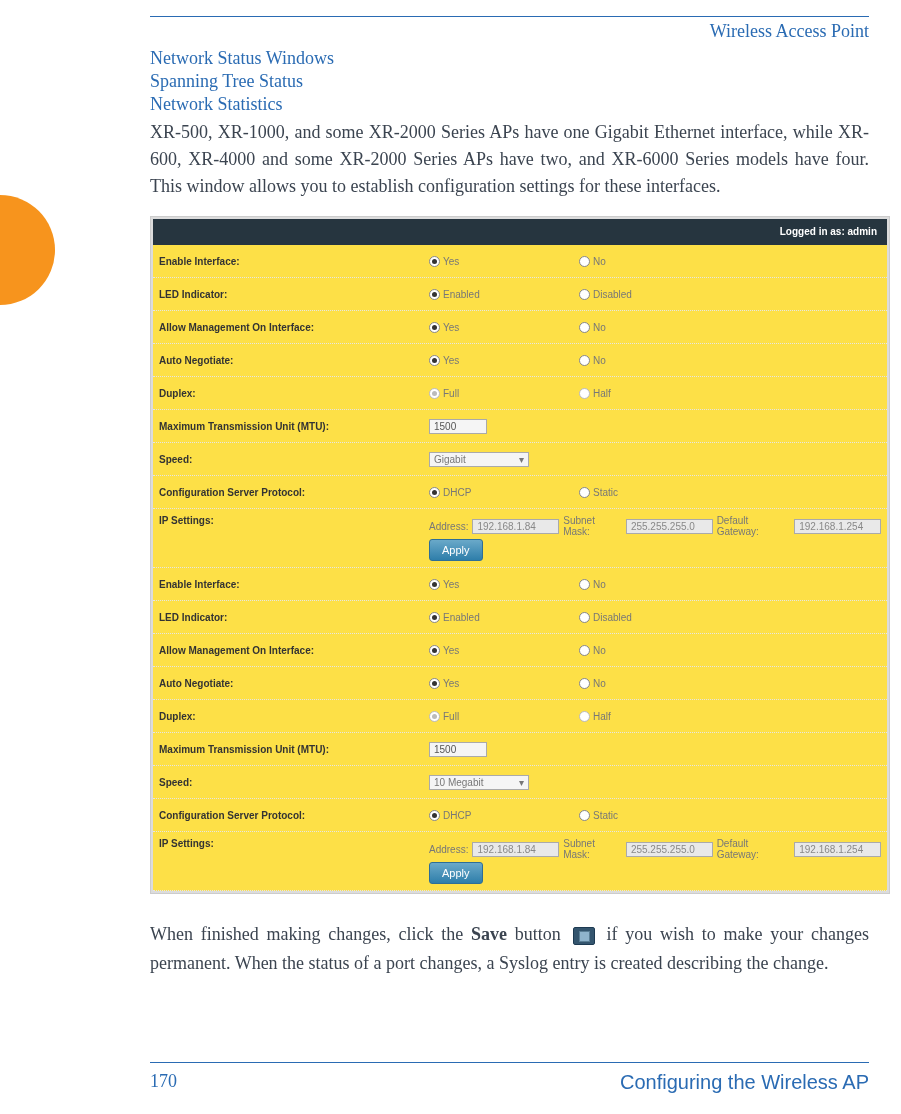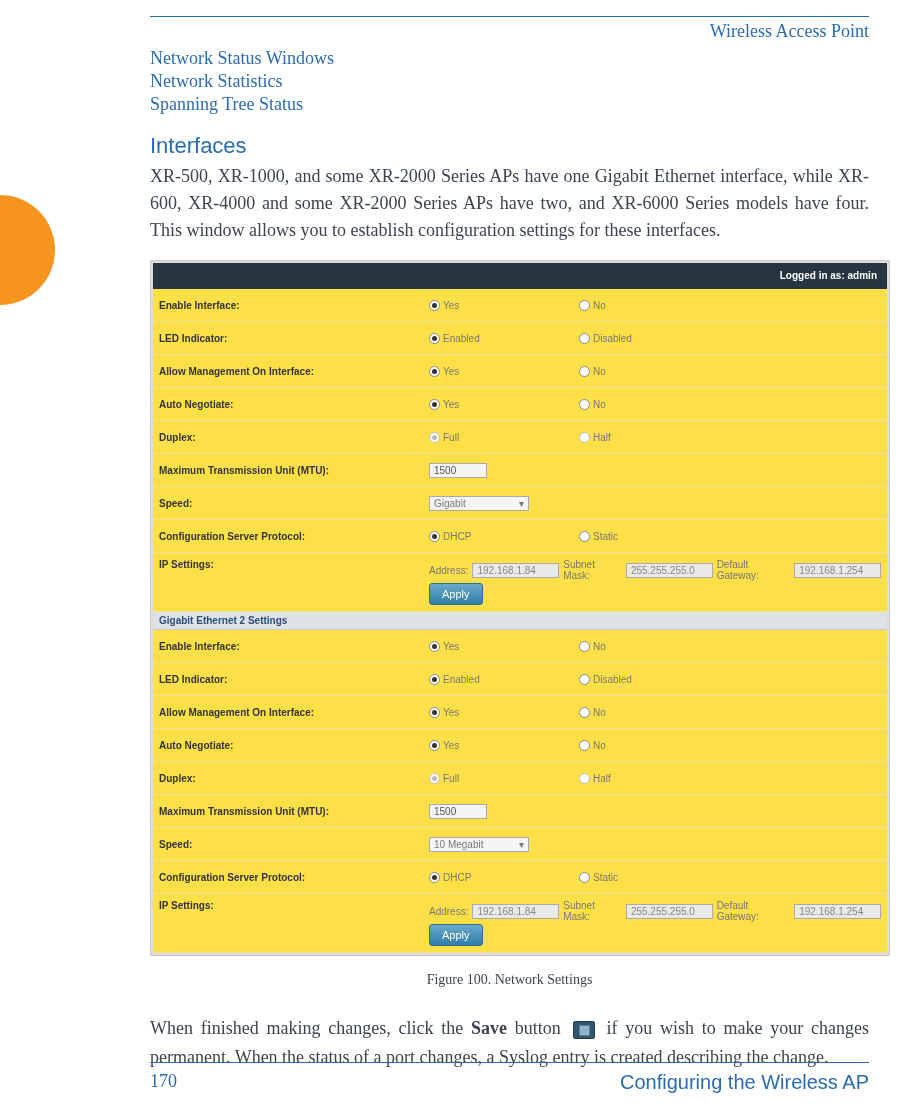--- a/index.html
+++ b/index.html
@@ -205,24 +205,23 @@
 <body>
 
 <div class="tab-orange"></div>
 
 <div class="page">
 
   <div class="running-head-line"></div>
   <div class="running-head">Wireless Access Point</div>
 
   <div class="nav-link">Network Status Windows</div>
+  <div class="nav-link">Spanning Tree Status</div>
   <div class="nav-link">Network Statistics</div>
-  <div class="nav-link">Spanning Tree Status</div>
-
-  <div class="h2-interfaces">Interfaces</div>
+
   <div class="body-text">XR-500, XR-1000, and some XR-2000 Series APs have one Gigabit Ethernet interface, while XR- 600, XR-4000 and some XR-2000 Series APs have two, and XR-6000 Series models have four. This window allows you to establish configuration settings for these interfaces.</div>
 
   <div class="shot-wrap">
     <div class="shot">
       <div class="shot-header-bar">Logged in as: admin</div>
 
 
       <div class="row">
         <div class="row-label">Enable Interface:</div>
         <div class="row-opts">
@@ -324,21 +323,20 @@
            <span class="ip-in">192.168.1.84</span>
            <span>Subnet Mask:</span>
            <span class="ip-in">255.255.255.0</span>
            <span>Default Gateway:</span>
            <span class="ip-in">192.168.1.254</span>
          </div>
          <span class="apply-btn">Apply</span>
         </div>
       </div>
 
-      <div class="section-title">Gigabit Ethernet 2 Settings</div>
 
       <div class="row">
         <div class="row-label">Enable Interface:</div>
         <div class="row-opts">
           <span class="opt">
               <span class="radio sel"></span>
               <span>Yes</span>
             </span>
           <span class="opt">
               <span class="radio"></span>
@@ -437,21 +435,20 @@
            <span>Default Gateway:</span>
            <span class="ip-in">192.168.1.254</span>
          </div>
          <span class="apply-btn">Apply</span>
         </div>
       </div>
 
     </div>
   </div>
 
-  <div class="figure-caption">Figure 100. Network Settings</div>
 
   <div class="after-text">
     <span>When finished making changes, click the </span><b>Save</b><span> button </span><span class="save-icon"></span><span> if you wish to make your changes permanent. When the status of a port changes, a Syslog entry is created describing the change.</span>
   </div>
 
 </div>
 
 <div class="footer">
   <div class="footer-line"></div>
   <div class="footer-row">

